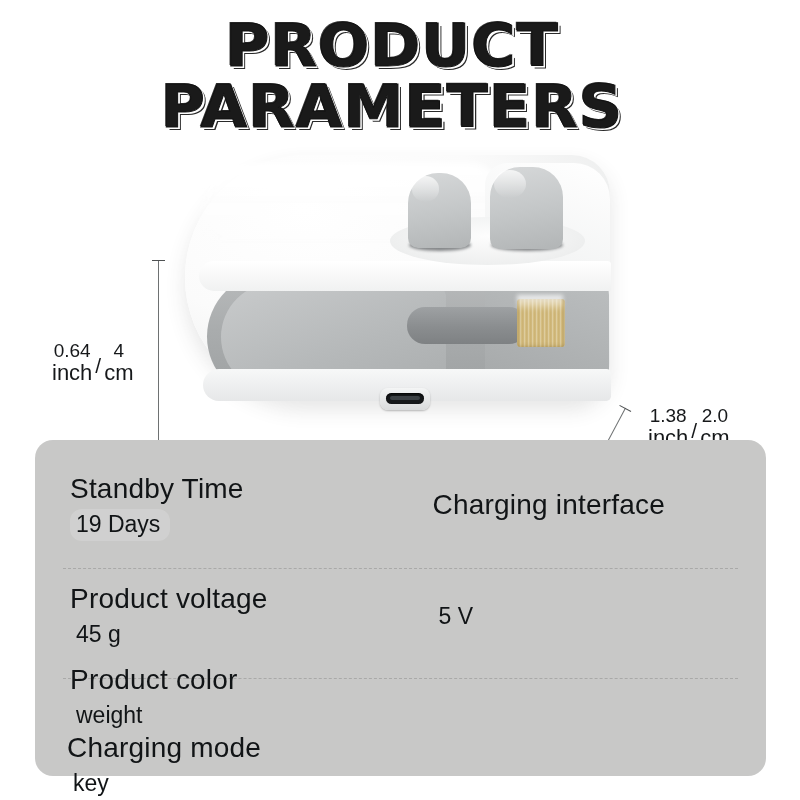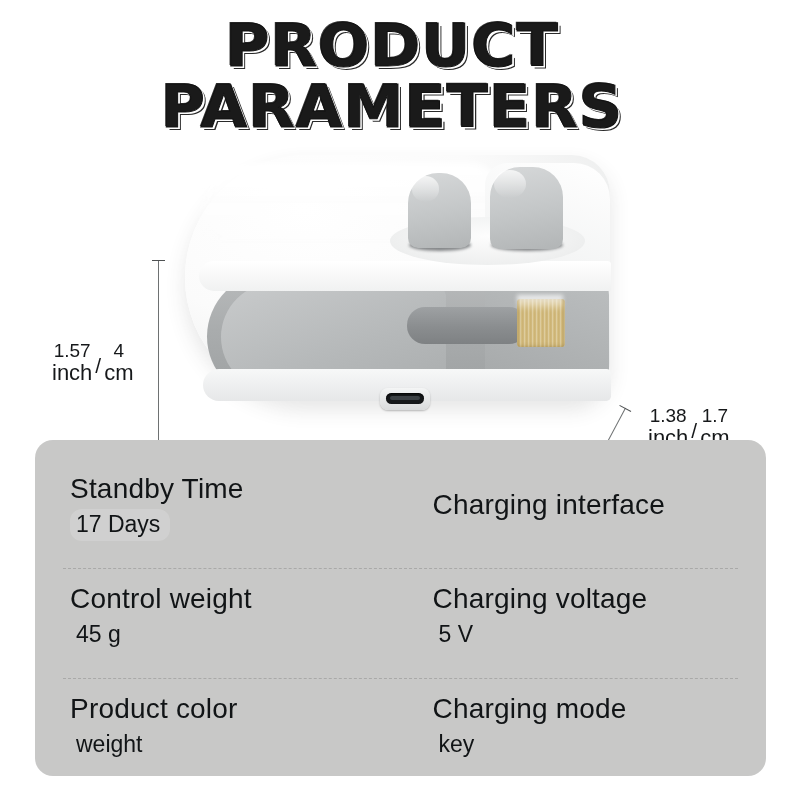--- a/index.html
+++ b/index.html
@@ -186,21 +186,21 @@
     position:absolute;left:35px;top:440px;width:731px;height:336px;
     background:#c8c8c7;
     border-radius:18px;
   }
   .spec-row{
     position:absolute;left:0;width:731px;height:110px;
     display:flex;
   }
   .spec-row.r0{top:12px;justify-content:flex-end;}
   .spec-row.r1{top:122px;}
-  .spec-row.r2{top:232px;}
+  .spec-row.r2{top:224px;flex-direction:column;}
   .spec-cell{
     flex:0 0 50%;
     padding-left:35px;
     box-sizing:border-box;
     display:flex;flex-direction:column;justify-content:center;
   }
   .spec-cell.right{padding-left:32px;}
   .spec-key{
     font-size:28px;color:#111416;line-height:1.15;margin-bottom:4px;
     letter-spacing:.2px;
@@ -265,66 +265,65 @@
     <span class="cap right"></span>
   </div>
 
   <div class="dim-diag">
     <span class="cap top"></span>
     <span class="cap bot"></span>
   </div>
 
   <div class="dim-label" id="dim-left">
     <span class="dim-col">
-      <span class="dim-num">1.57</span>
+      <span class="dim-num">0.64</span>
       <span class="dim-unit">inch</span>
     </span>
     <span class="dim-slash">/</span>
     <span class="dim-col">
       <span class="dim-num">4</span>
       <span class="dim-unit">cm</span>
     </span>
   </div>
 
   <div class="dim-label" id="dim-right">
     <span class="dim-col">
       <span class="dim-num">1.38</span>
       <span class="dim-unit">inch</span>
     </span>
     <span class="dim-slash">/</span>
     <span class="dim-col">
-      <span class="dim-num">1.7</span>
+      <span class="dim-num">2.0</span>
       <span class="dim-unit">cm</span>
     </span>
   </div>
 
   <div class="dim-label-single">3.74 inch / 9.5 cm</div>
 </div>
 
 <div class="spec-panel">
 
   <div class="spec-row r0">
     <div class="spec-cell">
       <span class="spec-key">Standby Time</span>
-      <span class="spec-val pill">17 Days</span>
+      <span class="spec-val pill">19 Days</span>
     </div>
     <div class="spec-cell right">
       <span class="spec-key">Charging interface</span>
     </div>
   </div>
 
   <div class="spec-div d0"></div>
 
   <div class="spec-row r1">
     <div class="spec-cell">
-      <span class="spec-key">Control weight</span>
+      <span class="spec-key">Product voltage</span>
       <span class="spec-val">45 g</span>
     </div>
     <div class="spec-cell right">
-      <span class="spec-key">Charging voltage</span>
       <span class="spec-val">5 V</span>
     </div>
   </div>
 
   <div class="spec-div d1"></div>
 
   <div class="spec-row r2">
     <div class="spec-cell">
       <span class="spec-key">Product color</span>
       <span class="spec-val">weight</span>

